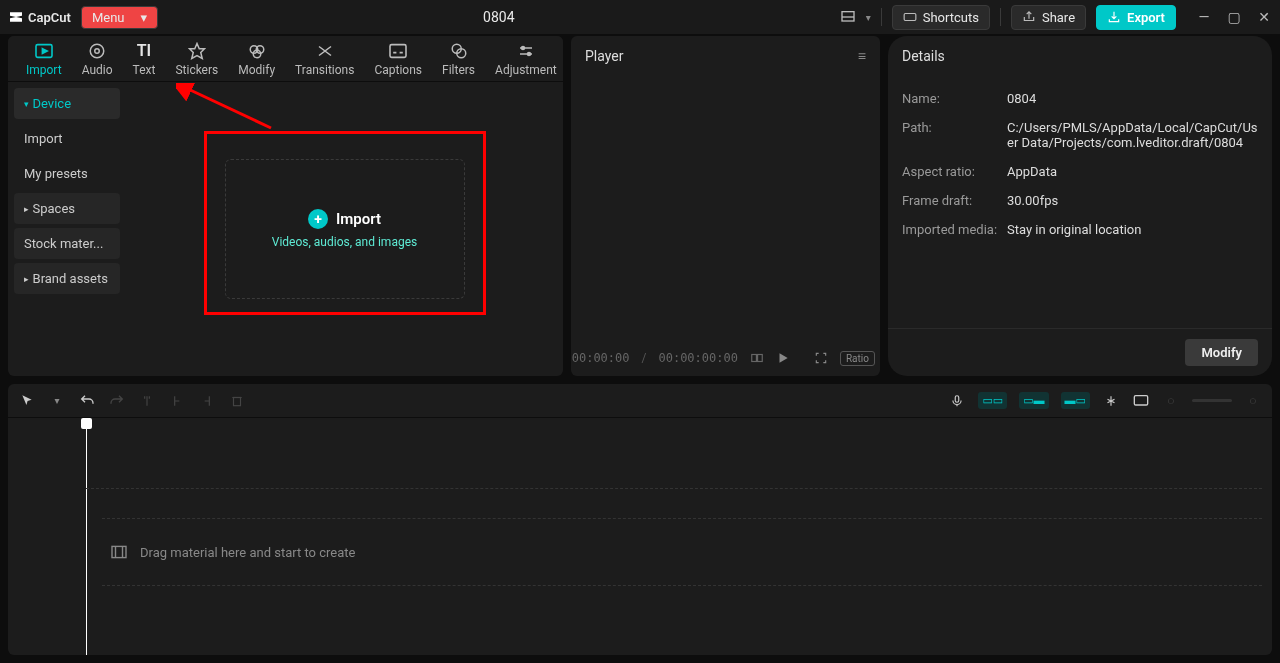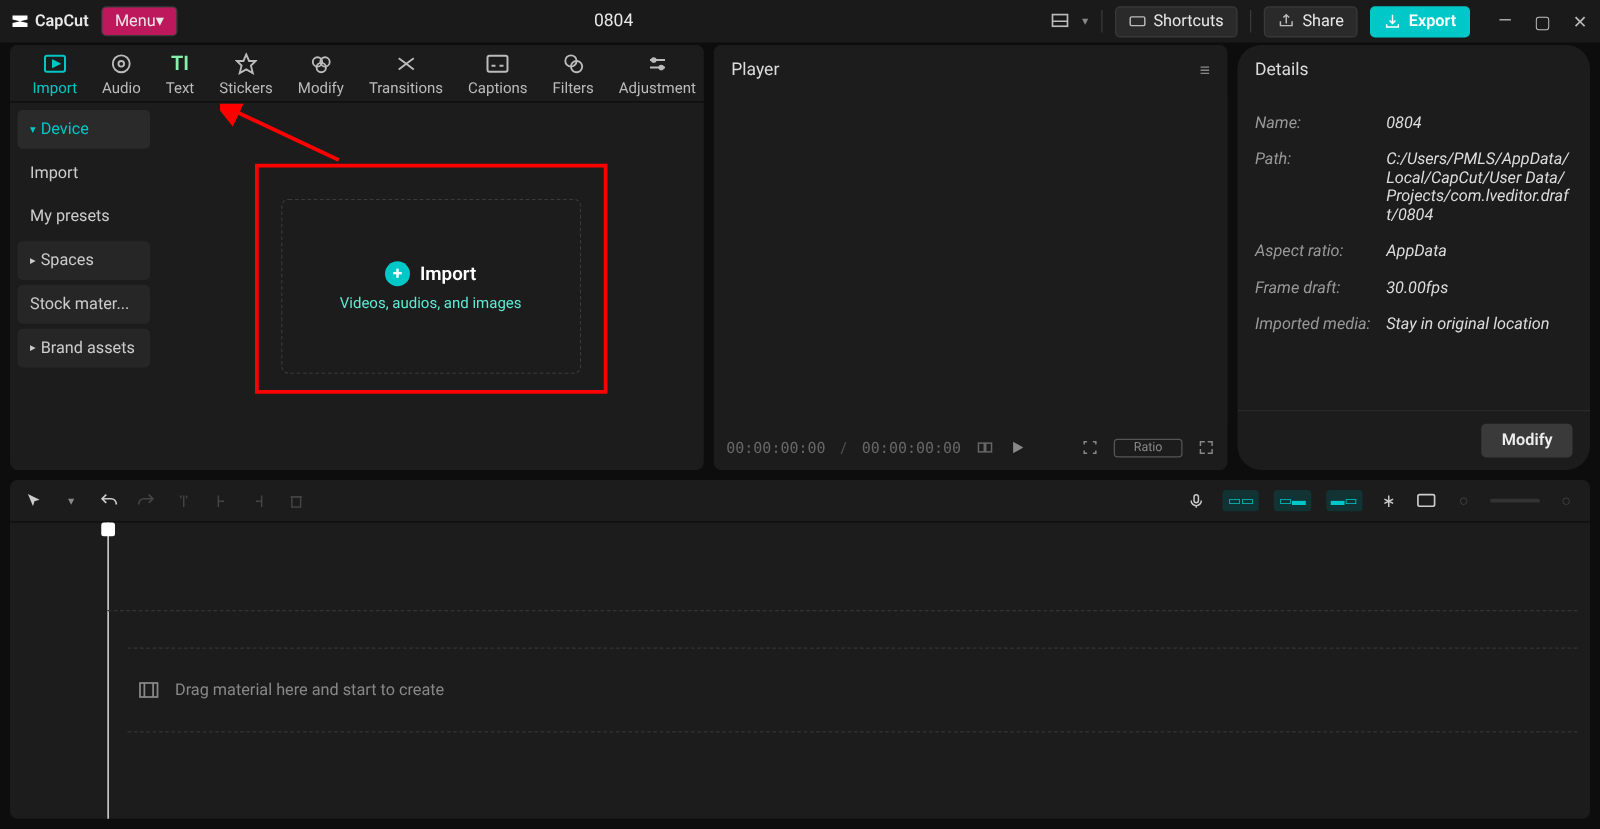--- a/index.html
+++ b/index.html
@@ -1,20 +1,20 @@
 <!DOCTYPE html>
 <html><head>
 <meta charset="utf-8">
 <style>
 * { margin:0; padding:0; box-sizing:border-box; font-family:-apple-system,BlinkMacSystemFont,"Segoe UI",Roboto,sans-serif; }
 body { background:#0d0d0d; color:#e8e8e8; width:1280px; height:663px; overflow:hidden; font-size:13px; }
 .titlebar { height:34px; background:#1a1a1a; display:flex; align-items:center; padding:0 8px; gap:10px; }
 .logo { display:flex; align-items:center; gap:4px; font-weight:600; font-size:13px; }
 .logo-icon { width:16px; height:16px; }
-.menu-btn { background:#be185d; border:1px solid #3a3a3a; border-radius:4px; padding:3px 10px; display:flex; align-items:center; gap:0; font-size:13px; color:#e8e8e8; cursor:pointer; }
+.menu-btn { background:#ef4444; border:1px solid #3a3a3a; border-radius:4px; padding:3px 10px; display:flex; align-items:center; gap:16px; font-size:13px; color:#e8e8e8; cursor:pointer; }
 .proj-title { flex:1; text-align:center; font-size:14px; color:#e8e8e8; }
 .tb-right { display:flex; align-items:center; gap:10px; }
 .tb-btn { background:#2a2a2a; border:1px solid #3a3a3a; border-radius:4px; padding:4px 10px; display:flex; align-items:center; gap:6px; font-size:13px; color:#e8e8e8; cursor:pointer; }
 .tb-btn.export { background:#00c8c8; border-color:#00c8c8; color:#fff; font-weight:600; }
 .tb-icon { width:16px; height:16px; display:flex; align-items:center; justify-content:center; color:#bbb; }
 .tb-sep { width:1px; height:18px; background:#3a3a3a; }
 .win-ctrl { display:flex; gap:14px; margin-left:10px; }
 .win-ctrl span { cursor:pointer; color:#bbb; font-size:14px; width:16px; text-align:center; }
 .main-row { display:flex; height:340px; gap:8px; padding:0 8px; margin-top:2px; }
 .panel { background:#1c1c1c; border-radius:6px; overflow:hidden; position:relative; }
@@ -38,23 +38,23 @@
 .import-zone .sub { font-size:12px; color:#5eead4; }
 .red-arrow { position:absolute; top:1px; left:50px; width:100px; height:50px; pointer-events:none; }
 .player-panel { flex:1; display:flex; flex-direction:column; }
 .panel-header { height:40px; display:flex; align-items:center; justify-content:space-between; padding:0 14px; font-size:14px; color:#ddd; }
 .hamburger { color:#888; cursor:pointer; font-size:14px; }
 .player-body { flex:1; background:#1c1c1c; }
 .player-controls { height:36px; display:flex; align-items:center; padding:0 10px; gap:12px; font-size:12px; color:#666;justify-content:center; }
 .pc-time { font-family:monospace; }
 .pc-spacer { flex:1; }
 .pc-icon { color:#888; cursor:pointer; }
-.pc-ratio { border:1px solid #555; border-radius:3px; padding:1px 15px; font-size:10px; color:#888; }
-.details-panel { width:282px; display:flex; flex-direction:column;border-radius:19px; }
-.details-body { flex:1; padding:8px 14px; font-size:13px;font-style:italic; }
+.pc-ratio { border:1px solid #555; border-radius:3px; padding:1px 5px; font-size:10px; color:#888; }
+.details-panel { width:384px; display:flex; flex-direction:column;border-radius:19px; }
+.details-body { flex:1; padding:8px 14px; font-size:13px; }
 .drow { display:flex; padding:7px 0; }
 .drow .k { width:105px; color:#999; }
 .drow .v { flex:1; color:#ddd; word-break:break-all; }
 .details-footer { padding:10px 14px; display:flex; justify-content:flex-end; border-top:1px solid #2a2a2a; }
 .modify-btn { background:#3a3a3a; border:none; color:#eee; padding:6px 16px; border-radius:4px; font-weight:600; cursor:pointer; font-size:13px; }
 .timeline-area { margin:8px; background:#1c1c1c; border-radius:6px; height:271px; display:flex; flex-direction:column; }
 .tl-toolbar { height:34px; display:flex; align-items:center; padding:0 10px; gap:12px; border-bottom:1px solid #0d0d0d; }
 .tl-toolbar .tl-icon { color:#888; cursor:pointer; width:18px; height:18px; display:flex; align-items:center; justify-content:center; }
 .tl-toolbar .tl-icon.disabled { color:#444; }
 .tl-toolbar .spacer { flex:1; }
@@ -133,21 +133,21 @@
       <div class="media-tab">
         <span class="ticon">
             <svg width="18" height="18" viewBox="0 0 24 24" fill="none" stroke="#bbb" stroke-width="2">
               <circle cx="12" cy="12" r="9"></circle>
               <circle cx="12" cy="12" r="3"></circle>
             </svg>
           </span>
         <span>Audio</span>
       </div>
       <div class="media-tab">
-        <span class="ticon" style="font-size:16px;font-weight:600;color:#86efac">TI</span>
+        <span class="ticon" style="font-size:16px;font-weight:600;color:#e5e5e5">TI</span>
         <span>Text</span>
       </div>
       <div class="media-tab">
         <span class="ticon">
             <svg width="18" height="18" viewBox="0 0 24 24" fill="none" stroke="#bbb" stroke-width="2">
               <polygon points="12,2 15,9 22,9 17,14 19,22 12,18 5,22 7,14 2,9 9,9"></polygon>
             </svg>
           </span>
         <span>Stickers</span>
       </div>

